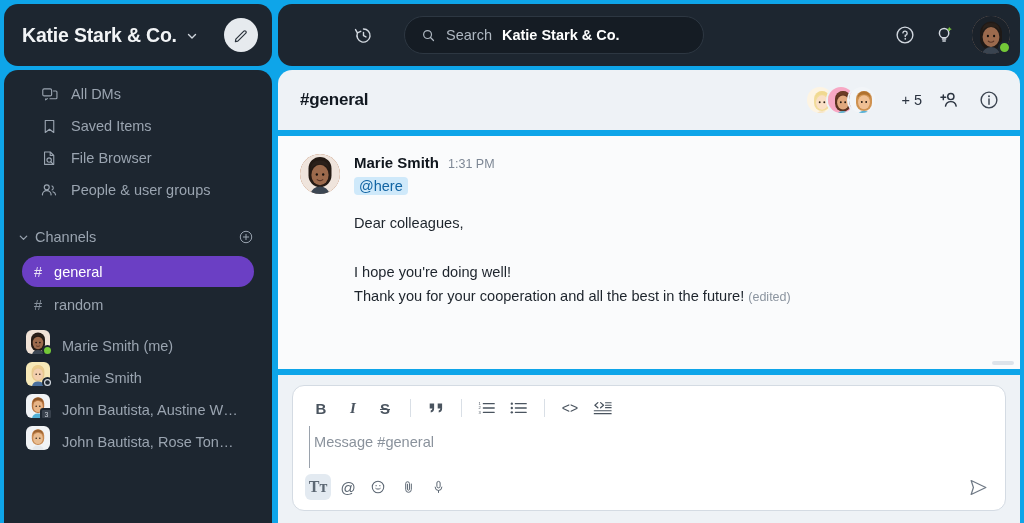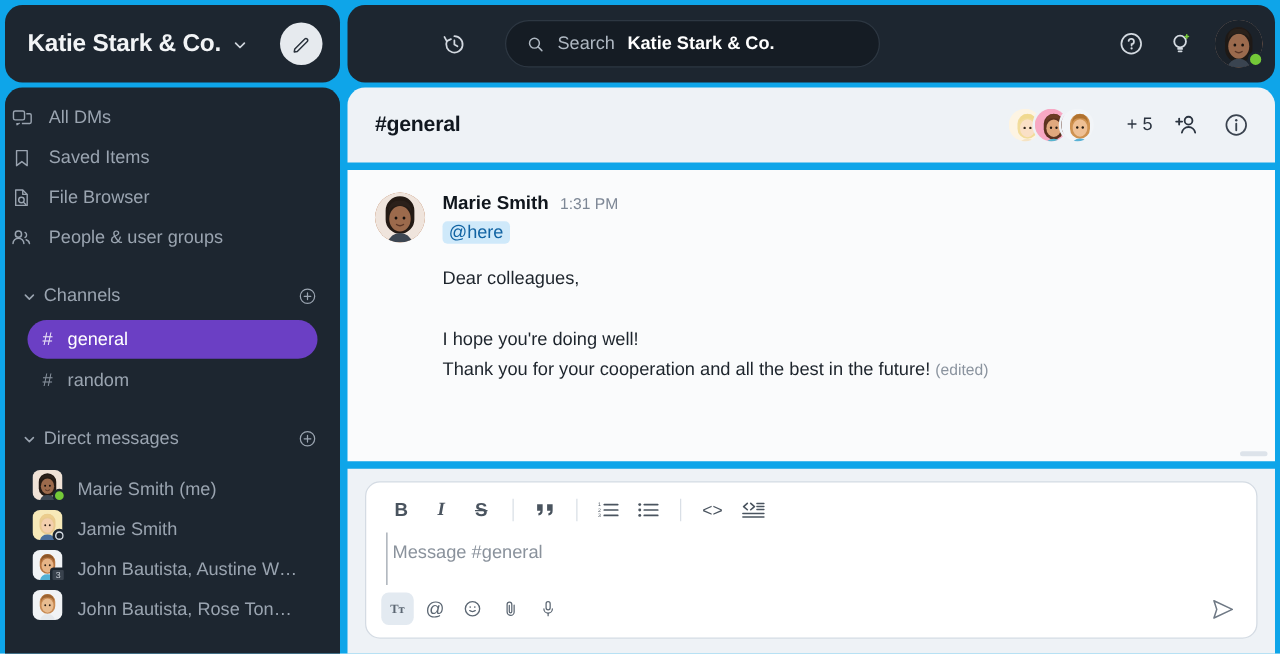--- a/index.html
+++ b/index.html
@@ -150,21 +150,21 @@
     border-radius: 14px 14px 0 0;
     padding: 8px 0 0 0;
     overflow: hidden;
     position: relative;
   }
   .nav-item {
     display: flex;
     align-items: center;
     gap: 13px;
     height: 32px;
-    padding: 0 14px 0 4px;
+    padding: 0 14px 0 36px;
     color: #9aa4b0;
     font-size: 14.5px;
     cursor: pointer;
   }
   .nav-item .ic { width: 18px; display:flex; align-items:center; justify-content:center; flex:0 0 18px;}
 
   .section-head {
     display: flex;
     align-items: center;
     height: 34px;
@@ -525,34 +525,20 @@
 
       <div class="channel-item active">
         <span class="hash">#</span>
         <span>general</span>
       </div>
       <div class="channel-item">
         <span class="hash">#</span>
         <span>random</span>
       </div>
 
-      <div class="section-head">
-        <span class="caret">
-          <svg width="11" height="11" viewBox="0 0 12 12">
-              <path d="M2.5 4.5 L6 8 L9.5 4.5" fill="none" stroke="#9aa4b0" stroke-width="1.4" stroke-linecap="round" stroke-linejoin="round"></path>
-            </svg>
-        </span>
-        <span>Direct messages</span>
-        <span class="plus">
-          <svg width="16" height="16" viewBox="0 0 24 24">
-              <circle cx="12" cy="12" r="8.6" fill="none" stroke="#9aa4b0" stroke-width="1.5"></circle>
-              <path d="M12 8 V16 M8 12 H16" stroke="#9aa4b0" stroke-width="1.5" stroke-linecap="round"></path>
-            </svg>
-        </span>
-      </div>
 
       <div class="dm-item">
         <span class="dm-av-wrap">
           <span class="dm-av">
             <svg width="24" height="24" viewBox="0 0 24 24">
               <rect width="24" height="24" rx="6" fill="#f0e2d6"></rect>
               <path d="M12 2.5 a7 7 0 0 1 7 7 v5 a7 7 0 0 1 -14 0 v-5 a7 7 0 0 1 7 -7z" fill="#241a14"></path>
               <ellipse cx="12" cy="13" rx="5.3" ry="6.2" fill="#9c6a4c"></ellipse>
               <path d="M6.4 9.5 q0 -6 5.6 -6 q5.6 0 5.6 6 q-1 -3.6 -5.6 -3.4 q-4.6 -0.2 -5.6 3.4z" fill="#2b201a"></path>
               <circle cx="10.1" cy="12.6" r="0.8" fill="#140f0c"></circle>
@@ -768,21 +754,21 @@
                   <path d="M14.5 2.4 H21 M14.5 5.2 H21 M14.5 8 H21" stroke="#4a545f" stroke-width="1.3" stroke-linecap="round"></path>
                   <path d="M1.5 11.6 H21 M1.5 15 H21" stroke="#4a545f" stroke-width="1.4" stroke-linecap="round"></path>
                 </svg>
               </span>
             </button>
           </div>
 
           <div class="msg-input">Message #general</div>
 
           <div class="composer-foot">
-            <button class="foot-btn active" style="font-weight:bold;font-size:10px;font-family:'Liberation Serif',serif;">Tᴛ</button>
+            <button class="foot-btn active" style="font-weight:bold;font-size:16px;font-family:'Liberation Serif',serif;">Tᴛ</button>
             <button class="foot-btn" style="font-size:15px;font-family:'Liberation Sans',sans-serif;">@</button>
             <button class="foot-btn">
               <span>
                 <svg width="16" height="16" viewBox="0 0 24 24">
                   <circle cx="12" cy="12" r="8.6" fill="none" stroke="#5c6773" stroke-width="1.6"></circle>
                   <circle cx="9.2" cy="10" r="1" fill="#5c6773"></circle>
                   <circle cx="14.8" cy="10" r="1" fill="#5c6773"></circle>
                   <path d="M8.6 14.2 a4.4 3.2 0 0 0 6.8 0" fill="none" stroke="#5c6773" stroke-width="1.5" stroke-linecap="round"></path>
                 </svg>
               </span>

